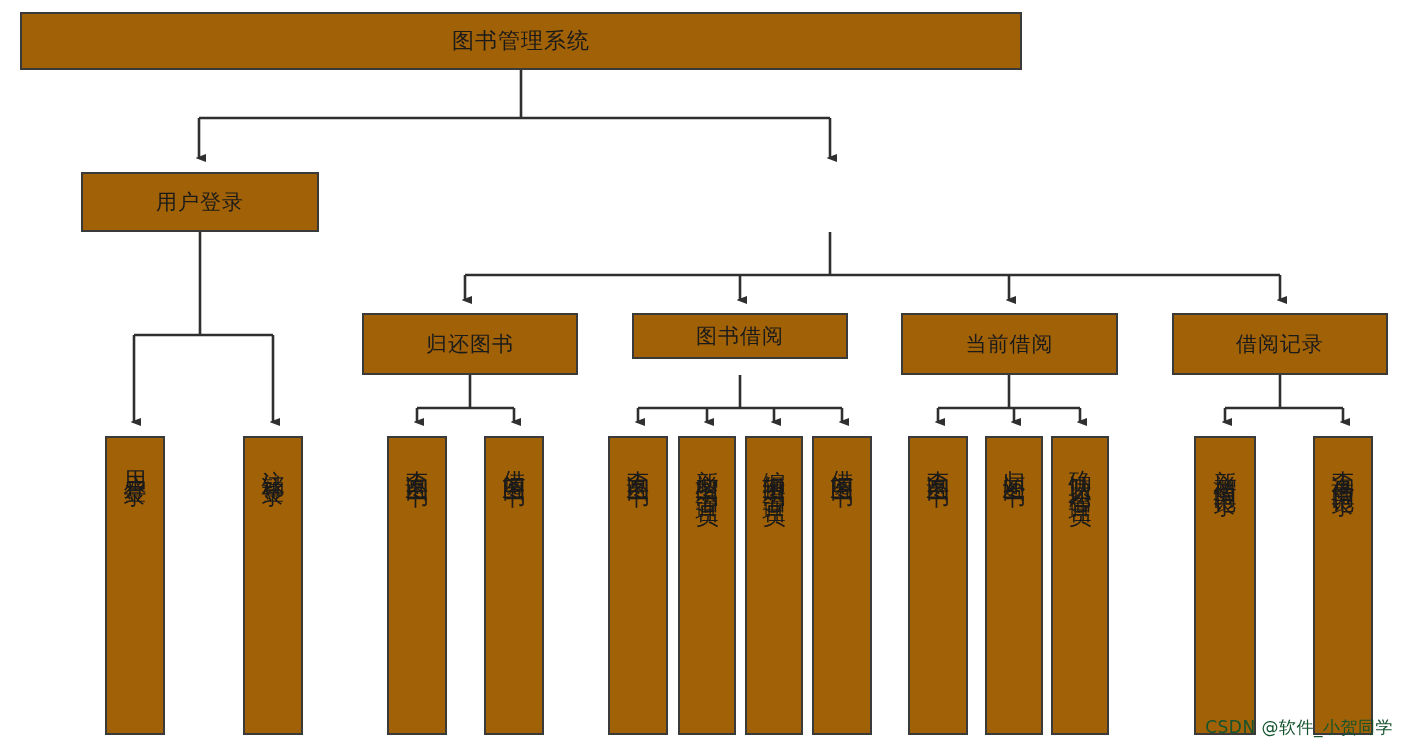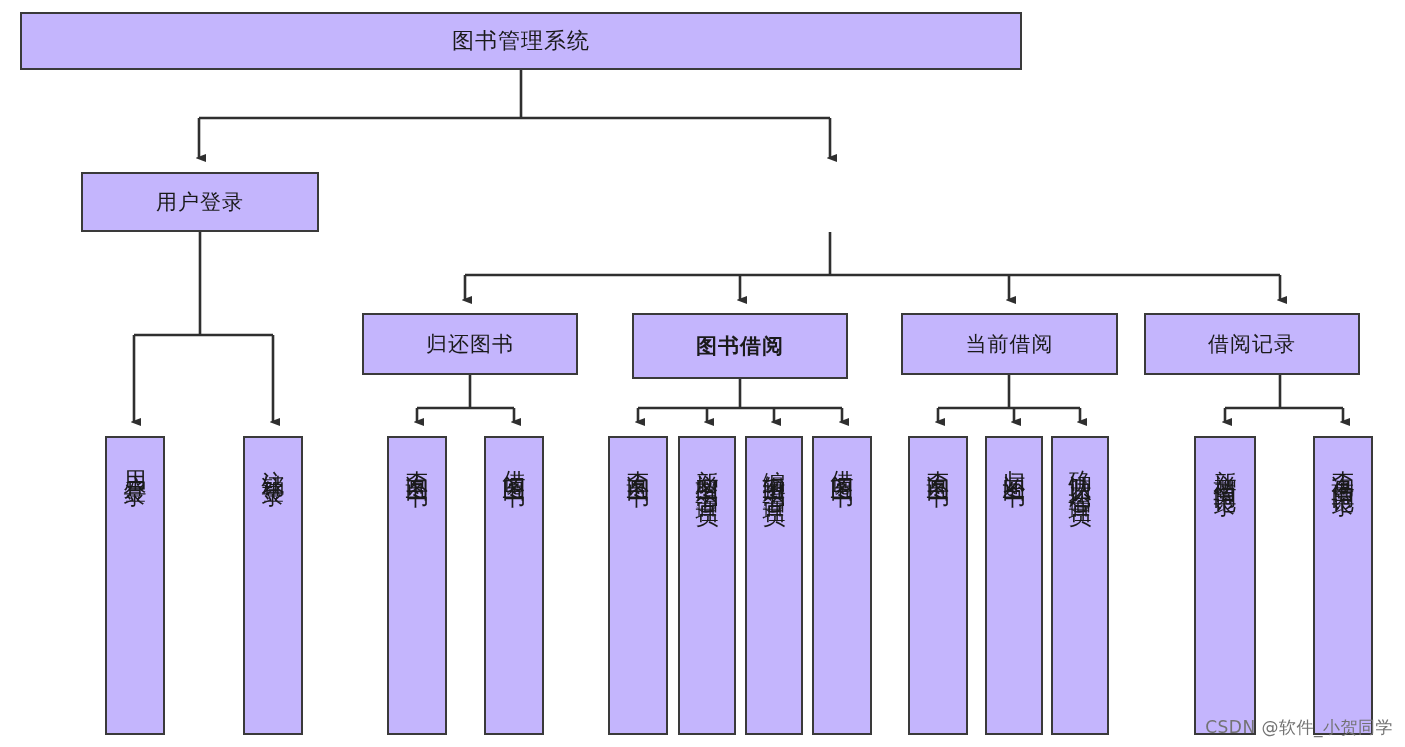--- a/index.html
+++ b/index.html
@@ -23,21 +23,21 @@
     position: absolute;
     left: 0;
     top: 0;
     width: 1405px;
     height: 747px;
     pointer-events: none;
   }
   .node {
     position: absolute;
     box-sizing: border-box;
-    background: #c4b5fd;
+    background: #a16207;
     border: 2px solid #3a3a3a;
     display: flex;
     align-items: center;
     justify-content: center;
     text-align: center;
     z-index: 2;
   }
   .node .label {
     display: block;
     line-height: 1.18;
@@ -62,21 +62,21 @@
     font-size: 23px;
     letter-spacing: 5px;
     line-height: 1;
     white-space: nowrap;
   }
   .watermark {
     position: absolute;
     right: 12px;
     bottom: 8px;
     font-size: 17px;
-    color: #737373;
+    color: #14532d;
     letter-spacing: 0.5px;
     z-index: 3;
     white-space: nowrap;
     font-family: "DejaVu Sans", "Liberation Sans", sans-serif;
   }
 </style>
 </head>
 <body>
 
 <div id="canvas">
@@ -135,27 +135,27 @@
     <span class="label">图书管理系统</span>
   </div>
 
   <div class="node horiz" style="left:81px; top:172px; width:238px; height:60px;">
     <span class="label">用户登录</span>
   </div>
 
   <div class="node horiz" style="left:362px; top:313px; width:216px; height:62px;">
     <span class="label">归还图书</span>
   </div>
-  <div class="node horiz" style="left:632px; top:313px; width:216px; height:66px;font-weight:bold;">
+  <div class="node horiz" style="left:632px; top:313px; width:216px; height:46px;">
     <span class="label">图书借阅</span>
   </div>
   <div class="node horiz" style="left:901px; top:313px; width:217px; height:62px;">
     <span class="label">当前借阅</span>
   </div>
-  <div class="node horiz" style="left:1144px; top:313px; width:216px; height:62px;">
+  <div class="node horiz" style="left:1172px; top:313px; width:216px; height:62px;">
     <span class="label">借阅记录</span>
   </div>
 
   <div class="node leaf" style="left:105px; top:436px; width:60px; height:299px;">
     <span class="label">用户登录</span>
   </div>
   <div class="node leaf" style="left:243px; top:436px; width:60px; height:299px;">
     <span class="label">注销登录</span>
   </div>
   <div class="node leaf" style="left:387px; top:436px; width:60px; height:299px;">

